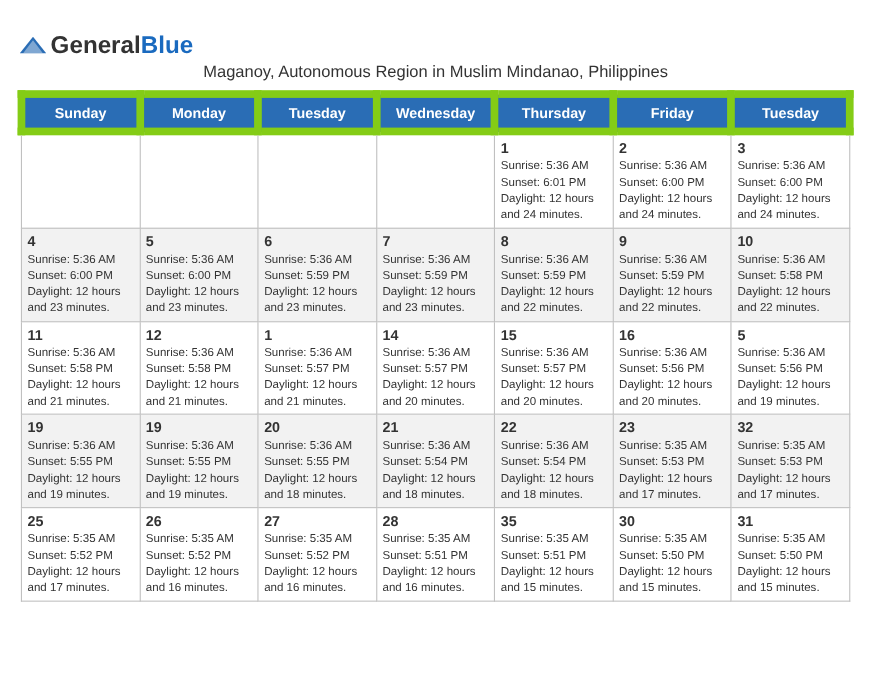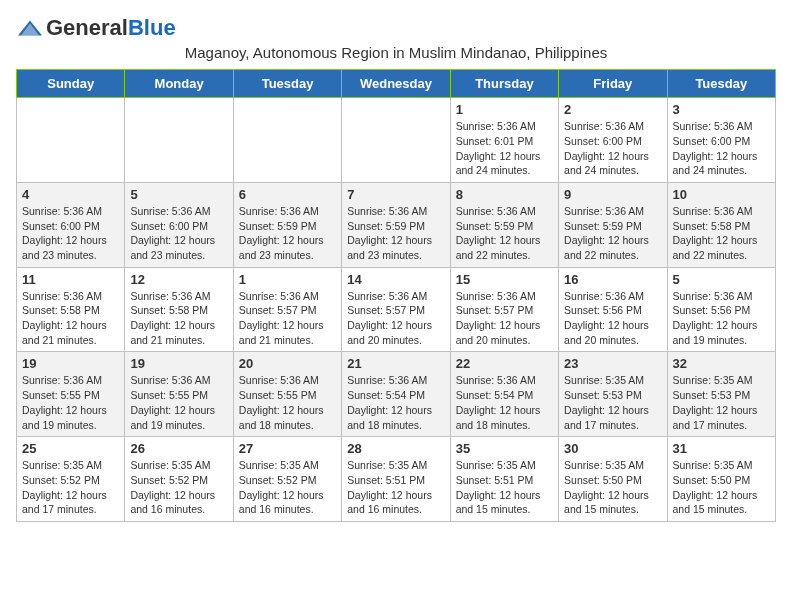--- a/index.html
+++ b/index.html
@@ -13,20 +13,21 @@
     .header-area {
       display: flex;
       align-items: flex-start;
       justify-content: space-between;
       margin-bottom: 4px;
     }
     .logo {
       display: flex;
       flex-direction: column;
       align-items: flex-start;
+      margin-top: 13px;
     }
     .logo-text {
       font-size: 22px;
       font-weight: bold;
       color: #333;
       line-height: 1.1;
     }
     .logo-text span.general { color: #333; }
     .logo-text span.blue { color: #1a6abf; }
     .logo-icon {
@@ -57,21 +58,21 @@
       border-collapse: collapse;
       font-size: 11px;
     }
     .calendar thead tr th {
       background: #2a6db5;
       color: #fff;
       padding: 6px 4px;
       text-align: center;
       font-size: 13px;
       font-weight: bold;
-      border: 1px solid #84cc16;
+      border: 7px solid #84cc16;
     }
     .calendar tbody tr td {
       border: 1px solid #c0c0c0;
       vertical-align: top;
       padding: 4px 5px;
       width: calc(100% / 7);
       height: 80px;
       background: #fff;
     }
     .calendar tbody tr td.empty {

